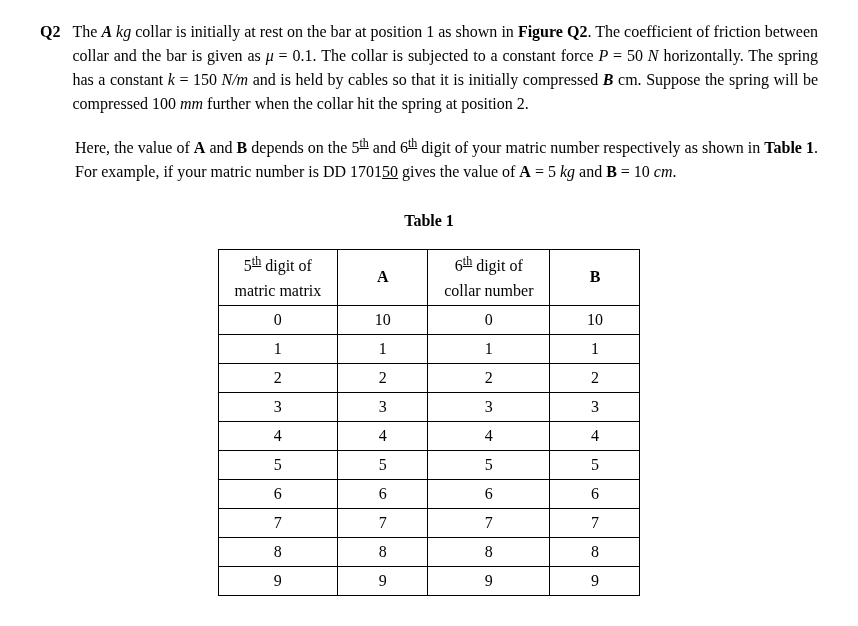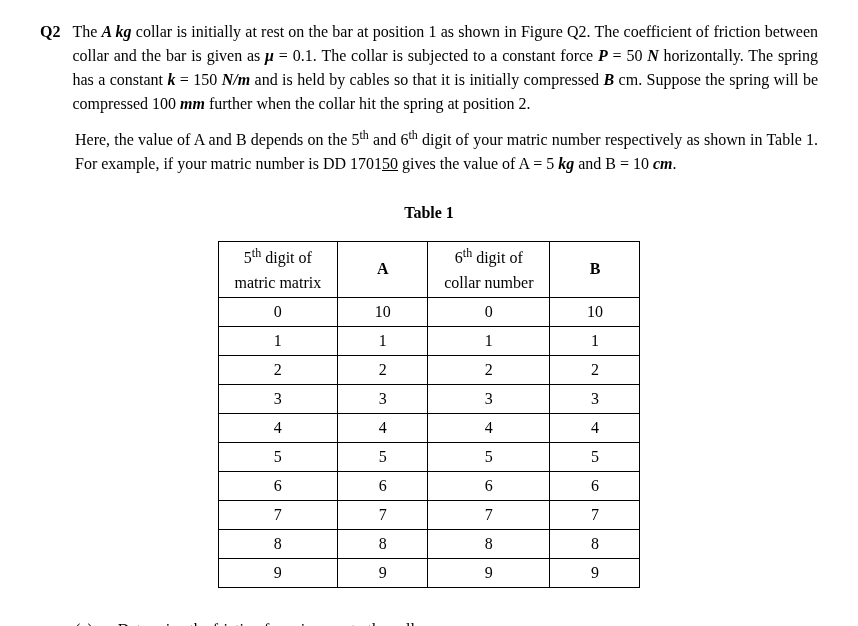--- a/index.html
+++ b/index.html
@@ -12,35 +12,34 @@
       font-size: 16px;
       line-height: 1.5;
       color: #000;
       background: #fff;
       width: 858px;
       padding: 20px 40px 30px 40px;
     }
     .question-block {
       display: flex;
       gap: 12px;
-      margin-bottom: 10px;
+      margin-bottom: 18px;
     }
     .q-label {
       font-weight: bold;
       flex-shrink: 0;
     }
     .q-body {
       text-align: justify;
     }
     .italic {
       font-style: italic;
-      font-weight: bold;
     }
     .bold {
-      font-weight: normal;
+      font-weight: bold;
     }
     .bold-italic {
       font-weight: bold;
       font-style: italic;
     }
     .para2 {
       margin-left: 35px;
       margin-bottom: 25px;
       text-align: justify;
     }
@@ -72,20 +71,21 @@
     .sub-question {
       display: flex;
       gap: 25px;
       margin-left: 35px;
     }
     .sub-label {
       flex-shrink: 0;
     }
     sup {
       font-size: 0.75em;
+      text-decoration: underline;
     }
   </style>
 </head>
 <body>
 
 <div class="question-block">
   <div class="q-label">Q2</div>
   <div class="q-body">
     <span>The </span><span class="bold-italic">A</span><span class="italic"> kg</span><span> collar is initially at rest on the bar at position 1 as shown in </span><span class="bold">Figure Q2</span><span>. The coefficient of friction between collar and the bar is given as </span><span class="italic">μ</span><span> = 0.1. The collar is subjected to a constant force </span><span class="italic">P</span><span> = 50 </span><span class="italic">N </span><span>horizontally. The spring has a constant </span><span class="italic">k</span><span> = 150 </span><span class="italic">N/m</span><span> and is held by cables so that it is initially compressed </span><span class="bold-italic">B</span><span> cm. Suppose the spring will be compressed 100 </span><span class="italic">mm</span><span> further when the collar hit the spring at position 2.</span>
   </div>

